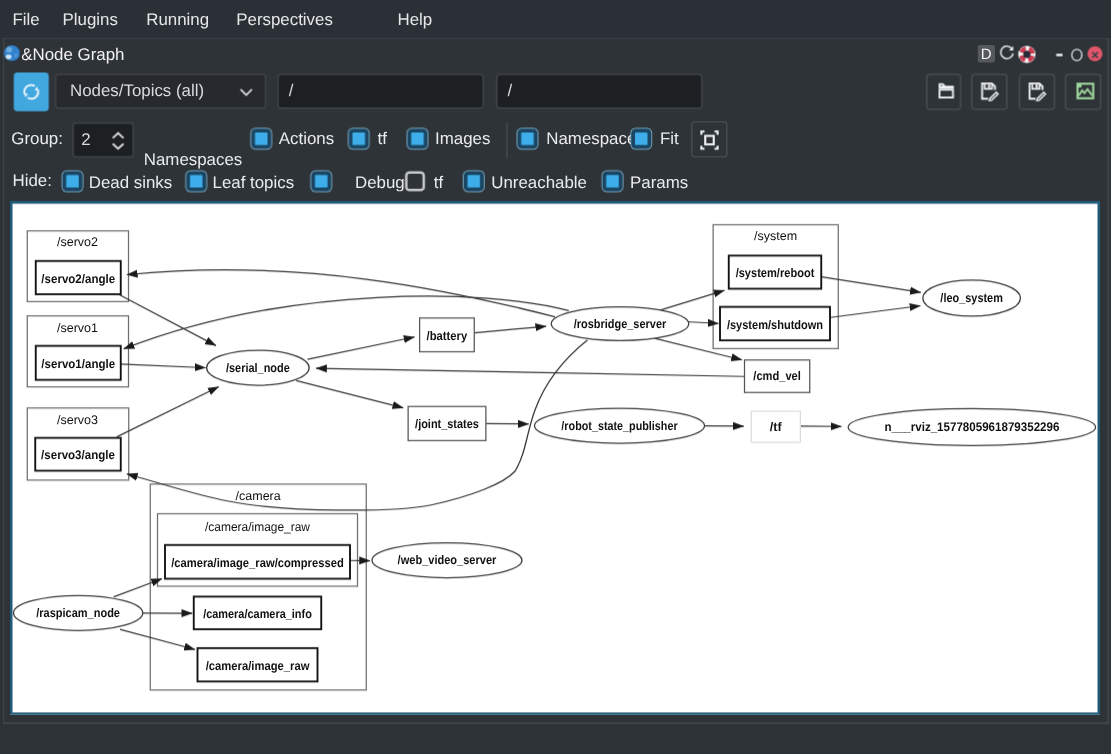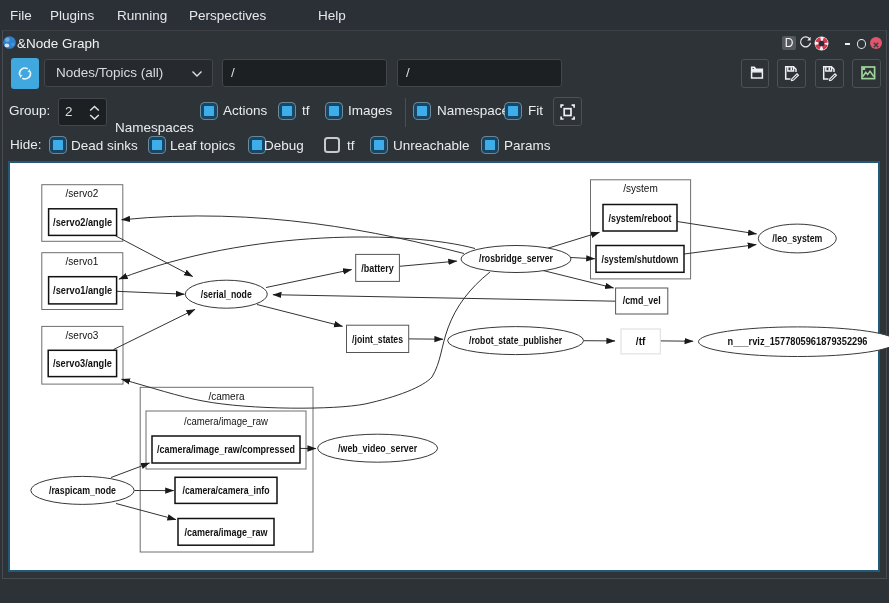--- a/index.html
+++ b/index.html
@@ -1,19 +1,19 @@
 <!DOCTYPE html>
 <html><head>
 <meta charset="utf-8">
 <style>
 * { margin:0; padding:0; box-sizing:border-box; }
 span, .lbl, text { will-change:transform; }
 html,body { width:889px; height:603px; overflow:hidden; background:#2d3237; }
 body { font-family:"Liberation Sans", sans-serif; color:rgba(239,240,241,0.99); position:relative; transform:translateZ(0); }
-.graphwrap, .dock, .menubar { transform:translateZ(0);padding-left:20px; }
+.graphwrap, .dock, .menubar { transform:translateZ(0); }
 .menubar { position:absolute; left:0; top:0; width:889px; height:30px; background:#2b3036; }
 .menubar span { position:absolute; top:8px; font-size:13.5px; color:rgba(232,234,235,0.99); }
 .dock { position:absolute; left:2px; top:30px; width:885px; height:549px; background:#2e3338; border:1px solid #484c52; border-top-color:#3e4247; }
 .titlebar { position:absolute; left:0; top:0; width:883px; height:26px; }
 .title-text { position:absolute; left:14px; top:5px; font-size:13.5px; color:rgba(244,244,245,0.99); }
 .toolrow { position:absolute; }
 .btn { position:absolute; border:1px solid #4c5157; border-radius:3px; background:transparent; }
 .lineedit { position:absolute; background:#1d2023; border:1px solid #43474c; border-radius:3px; font-size:13.5px; color:rgba(220,221,223,0.99); }
 .cb { position:absolute; width:16px; height:16px; border-radius:3.5px; background:#3daee9; border:3px solid #1a4663; box-shadow:0 0 0 0.8px rgba(141,191,216,0.8); }
 .cb.un { background:transparent; border:2px solid #c8cacc; box-shadow:none; }
@@ -141,21 +141,21 @@
     </div>
   </div>
 
   <div class="toolrow" style="left:0;top:99px;width:883px;height:30px;">
     <span class="lbl" style="left:7px;top:7px;">Hide:</span>
     <div class="cb" style="left:46.5px;top:6.5px;"></div>
       <span class="lbl" style="left:67.9px;top:7.5px;">Dead sinks</span>
     <div class="cb" style="left:146px;top:6.5px;"></div>
       <span class="lbl" style="left:167px;top:7.5px;">Leaf topics</span>
     <div class="cb" style="left:245.5px;top:6.5px;"></div>
-      <span class="lbl" style="left:261px;top:7.5px;text-align:right;">Debug</span>
+      <span class="lbl" style="left:281px;top:7.5px;text-align:right;">Debug</span>
     <div class="cb un" style="left:320.7px;top:6.5px;"></div>
       <span class="lbl" style="left:343.6px;top:7.5px;">tf</span>
     <div class="cb" style="left:367.5px;top:6.5px;"></div>
       <span class="lbl" style="left:390.1px;top:7.5px;">Unreachable</span>
     <div class="cb" style="left:478.8px;top:6.5px;"></div>
       <span class="lbl" style="left:501.3px;top:7.5px;">Params</span>
   </div>
 </div>
 
 <div class="graphwrap">

